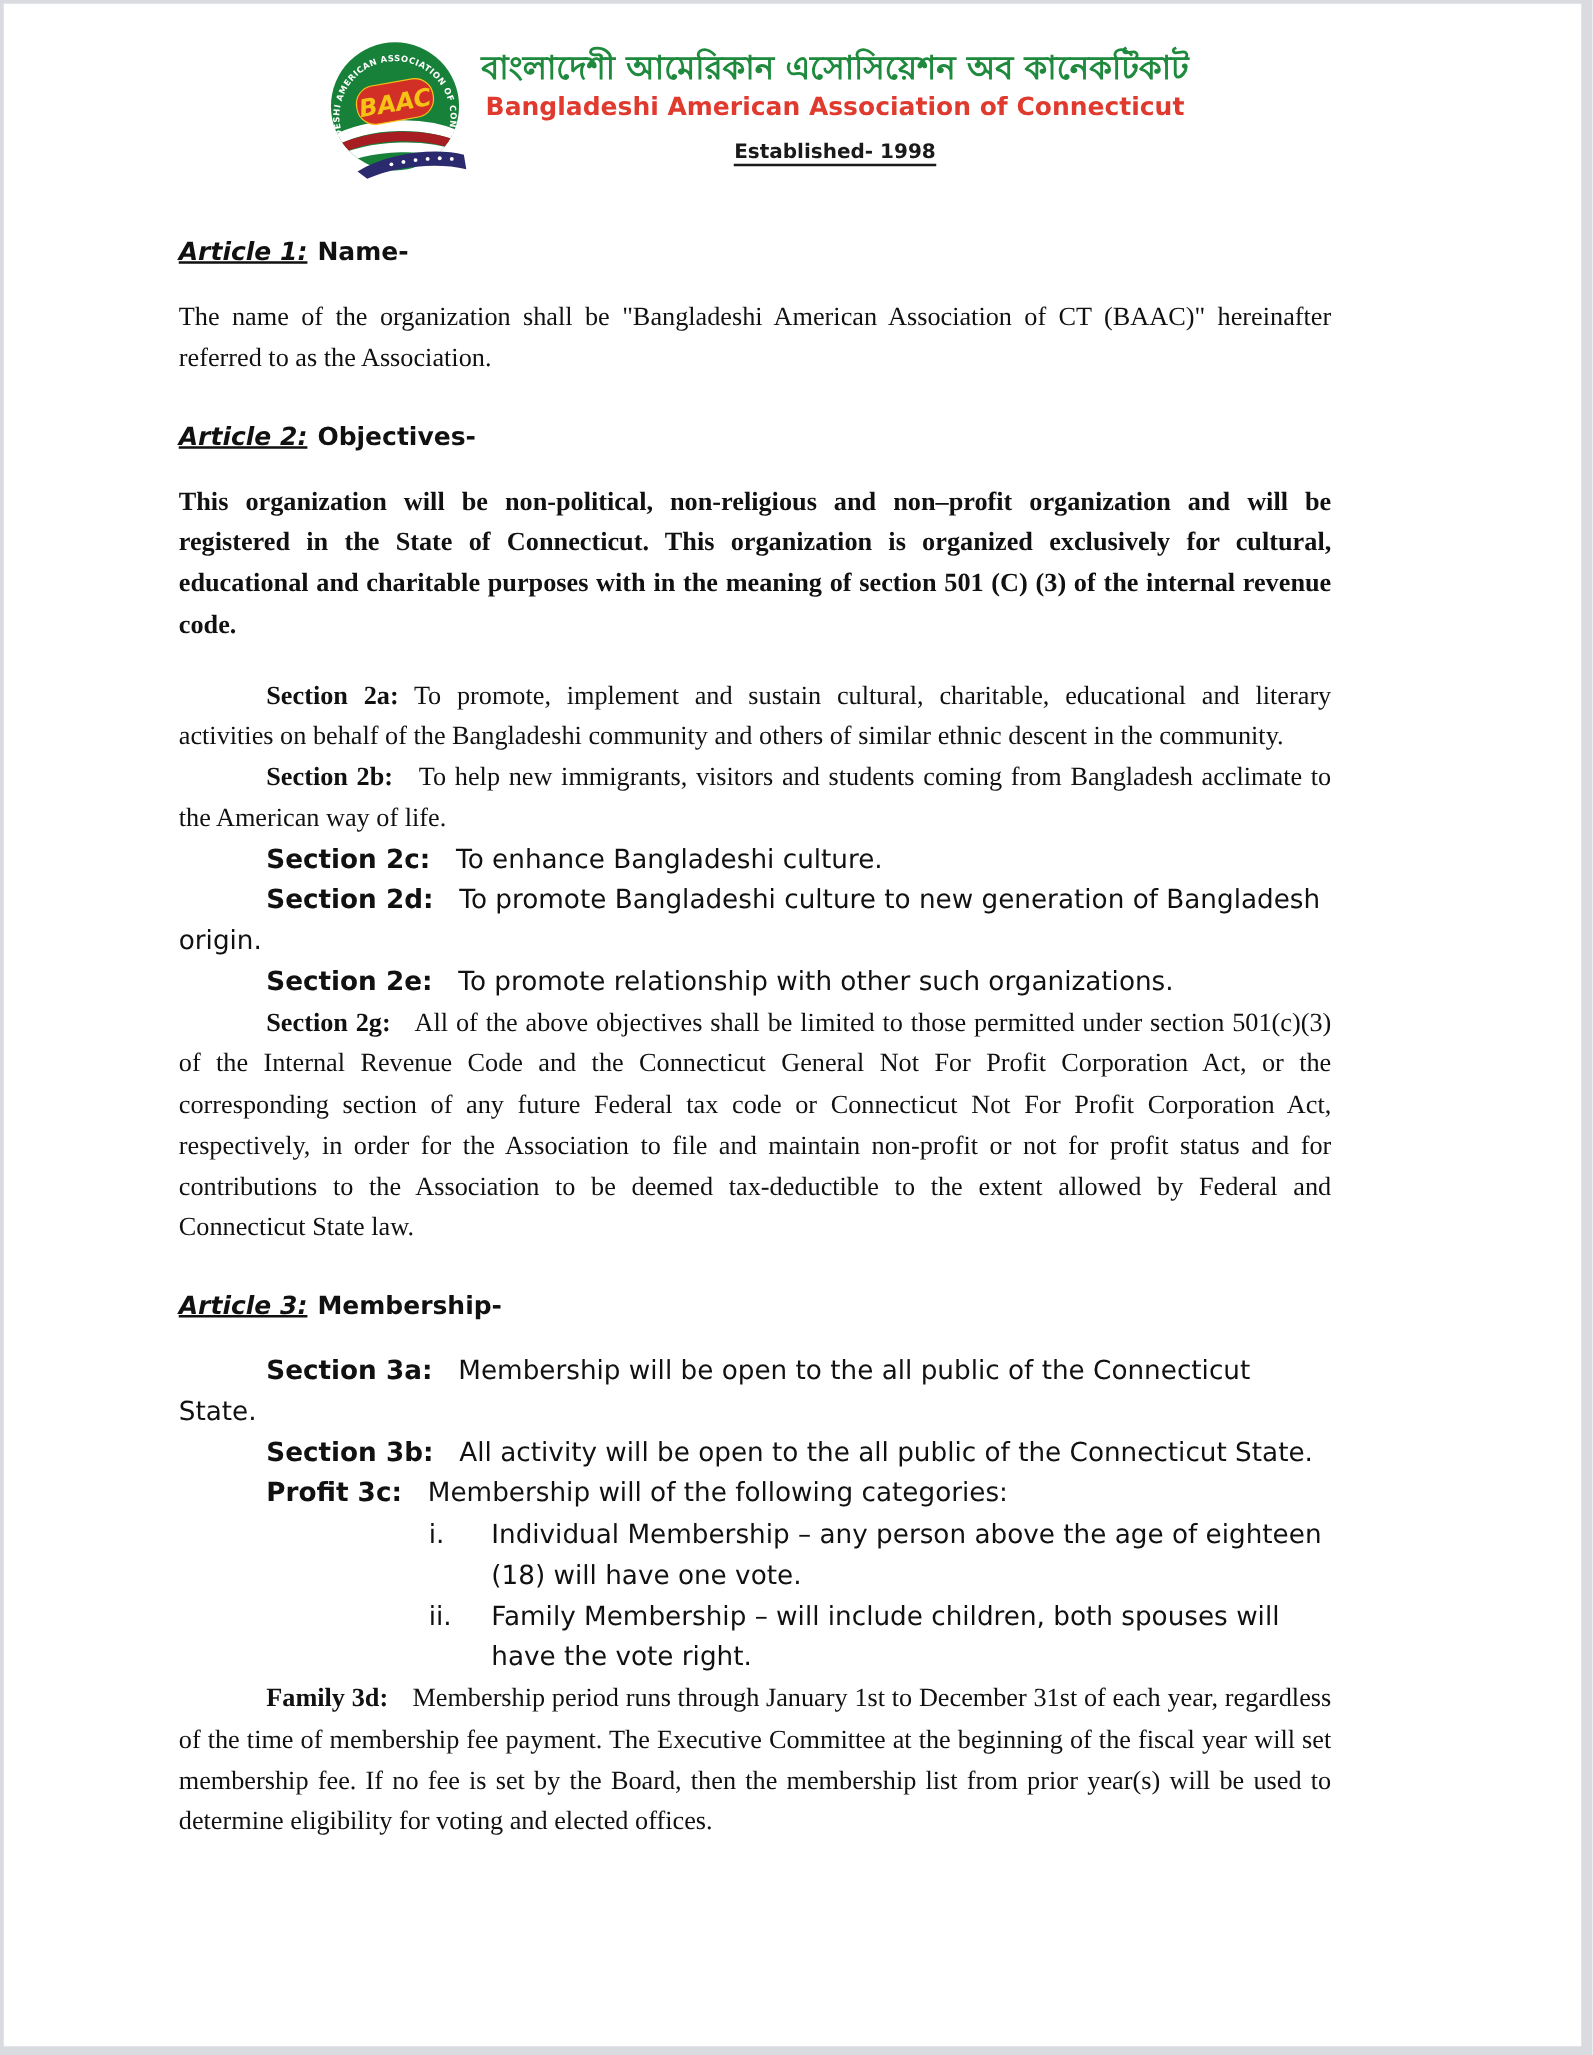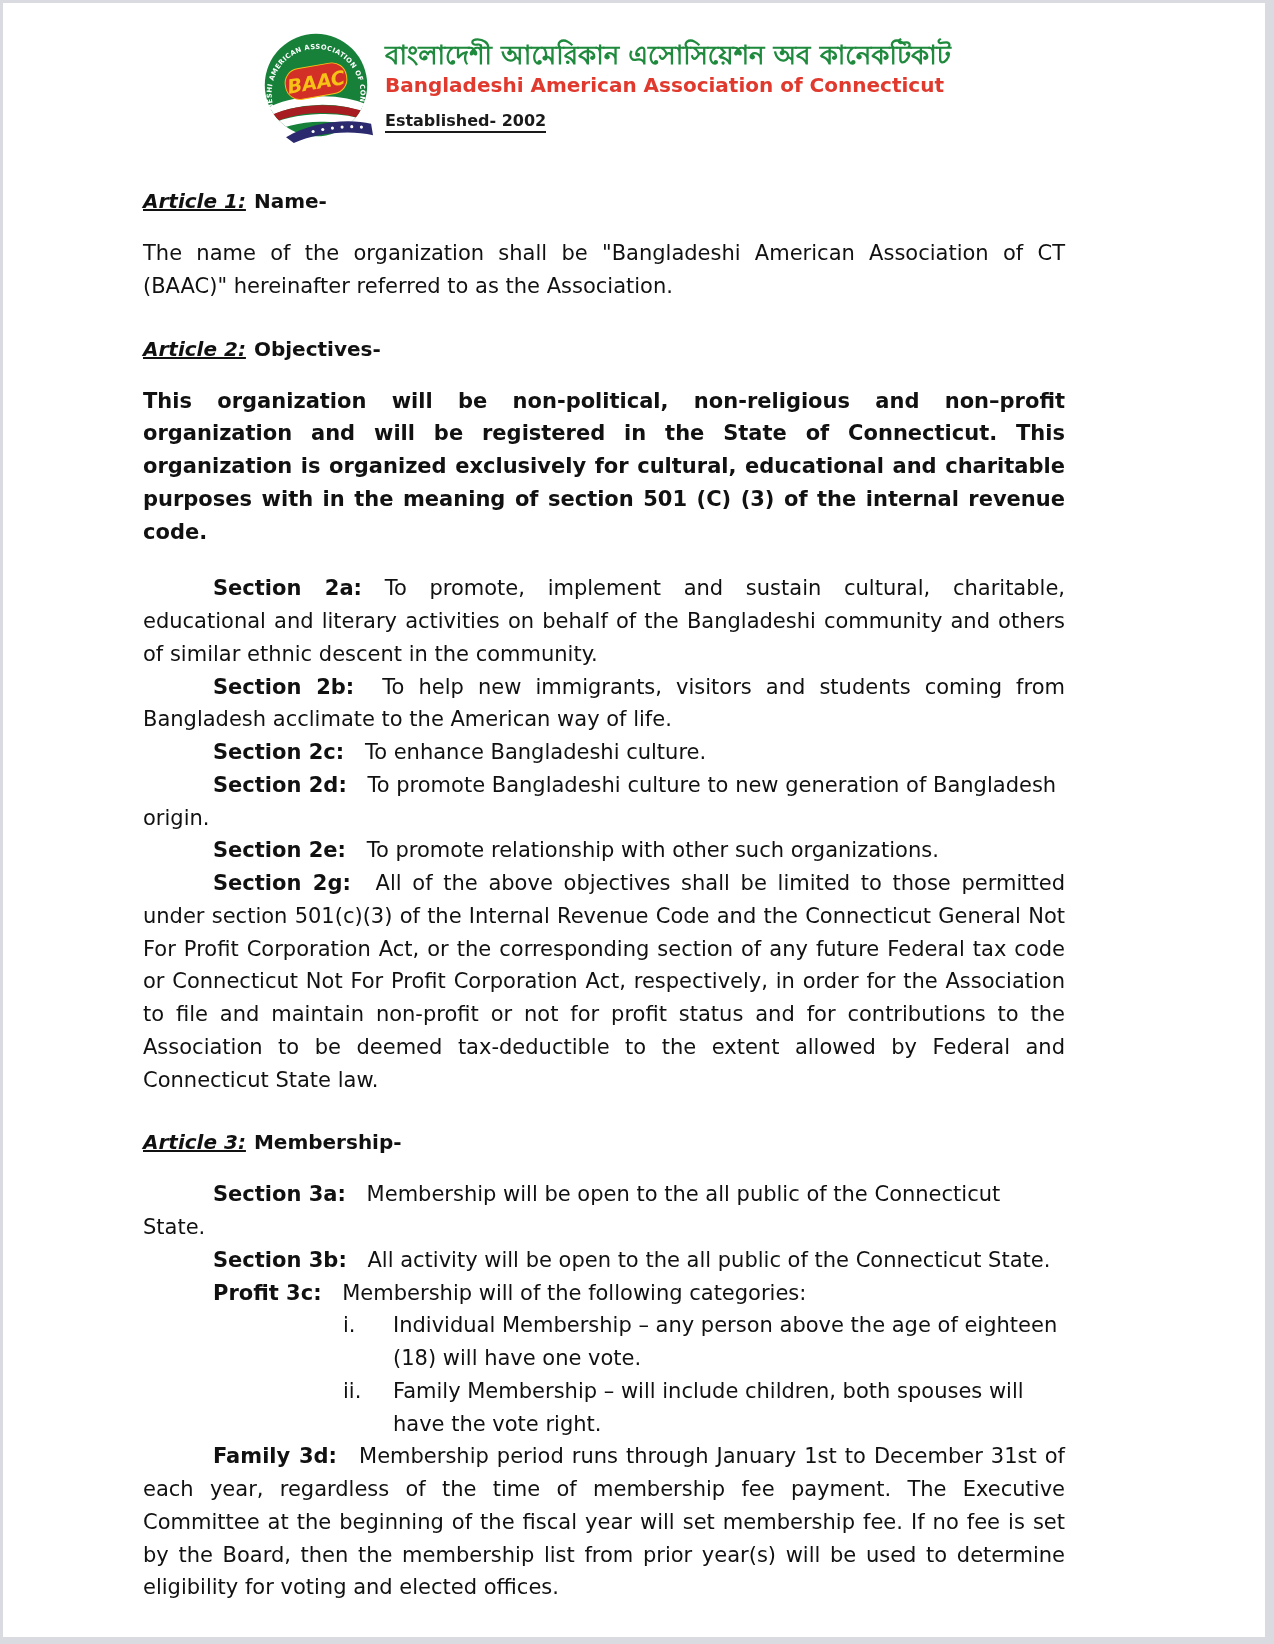--- a/index.html
+++ b/index.html
@@ -20,21 +20,21 @@
   }
   
   .header {
     display: flex;
     justify-content: center;
     align-items: flex-start;
     gap: 10px;
     margin-bottom: 10px;
   }
   .logo { flex: 0 0 auto; }
-  .header-text { padding-top: 12px; }
+  .header-text { padding-top: 12px; text-align: center; }
   .bengali-line {
     font-size: 26px;
     font-weight: bold;
     color: #1f8a3d;
     line-height: 1.15;
     white-space: nowrap;
   }
   .english-line {
     font-size: 20px;
     font-weight: bold;
@@ -61,21 +61,21 @@
     font-weight: bold;
     font-style: italic;
     text-decoration: underline;
   }
   .article-title { font-weight: bold; padding-left: 8px; }
   p.body, div.body {
     font-size: 21px;
     line-height: 1.56;
     margin: 24px 0 0 0;
   }
-  .just { text-align: justify; }
+  .just { text-align: justify; font-family: Liberation Serif, serif; }
   .indent { text-indent: 70px; }
   .tight { margin-top: 0 !important; }
   .bold-par { font-weight: bold; }
   b.lbl { font-weight: bold; }
   .lbl-gap { display: inline-block; width: 14px; }
   .roman-item {
     display: flex;
     font-size: 21px;
     line-height: 1.56;
     margin-left: 200px;
@@ -117,21 +117,21 @@
       <g transform="rotate(-10 61 54)">
         <rect x="29" y="38" width="64" height="32" rx="15" fill="#d22f27" stroke="#f6c216" stroke-width="1"></rect>
         <text x="61" y="62" font-size="20" font-style="italic" font-weight="bold" fill="#f6c216" text-anchor="middle">BAAC</text>
       </g>
     </svg>
 
     <div class="header-text">
       <div class="bengali-line">বাংলাদেশী আমেরিকান এসোসিয়েশন অব কানেকটিকাট</div>
       <div class="english-line">Bangladeshi American Association of Connecticut</div>
       <div>
-        <span class="established">Established- 2002</span>
+        <span class="established">Established- 1998</span>
       </div>
     </div>
   </div>
 
   <h2 class="article-heading">
     <span class="article-label">Article 1:</span><span class="article-title">Name-</span>
   </h2>
   <p class="body just">The name of the organization shall be "Bangladeshi American Association of CT (BAAC)" hereinafter referred to as the Association.</p>
 
   <h2 class="article-heading">

